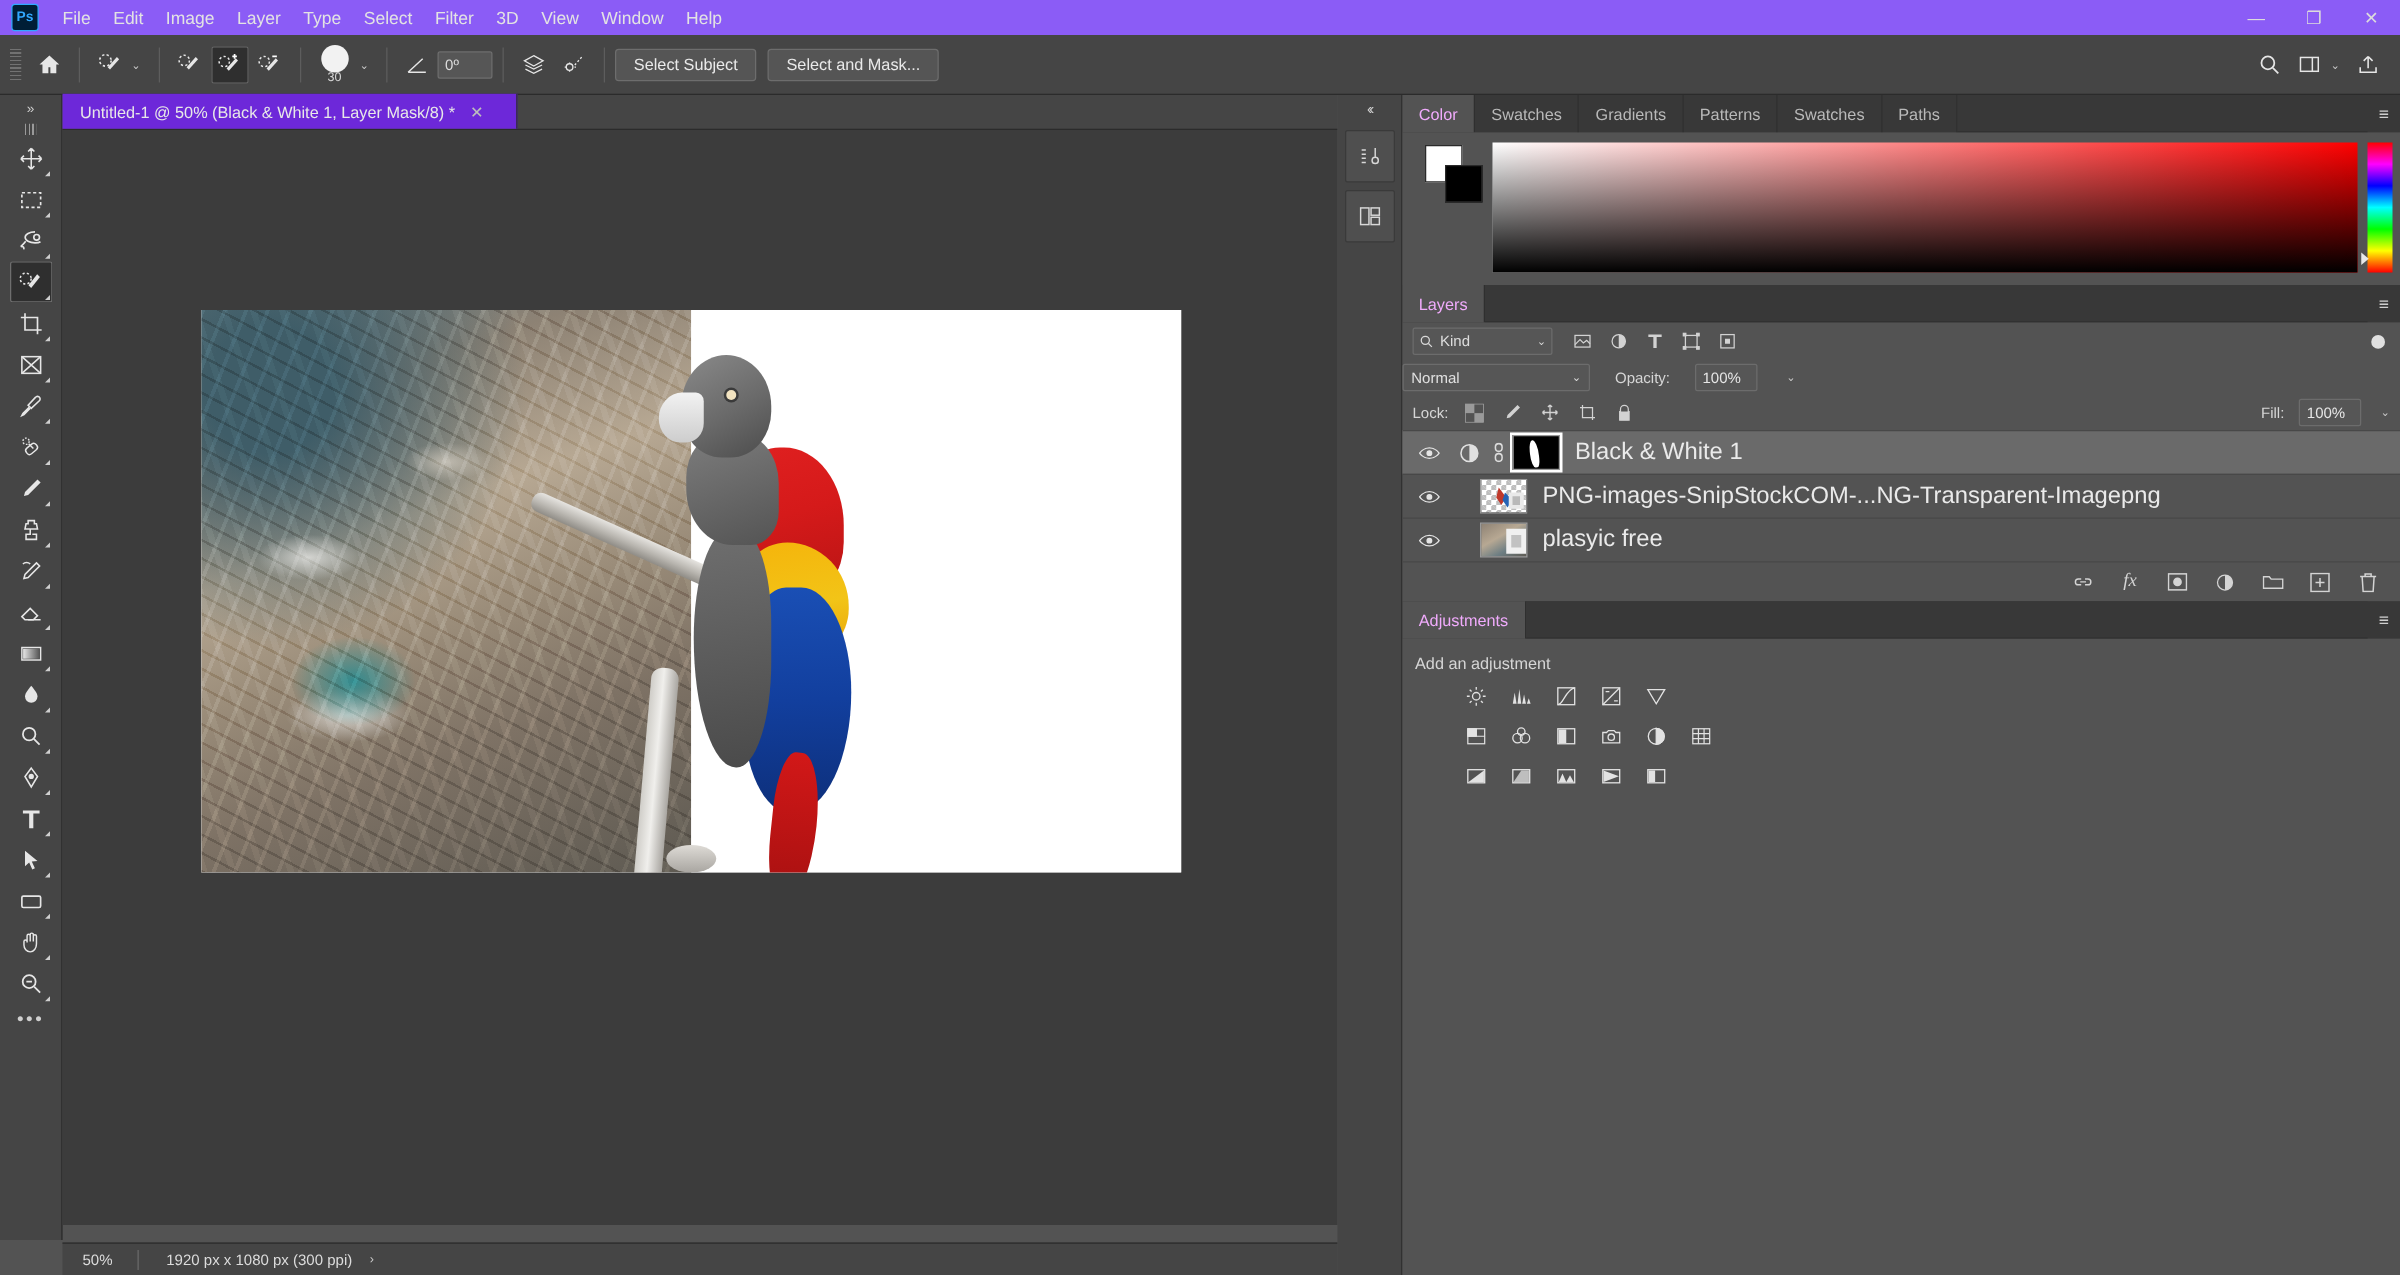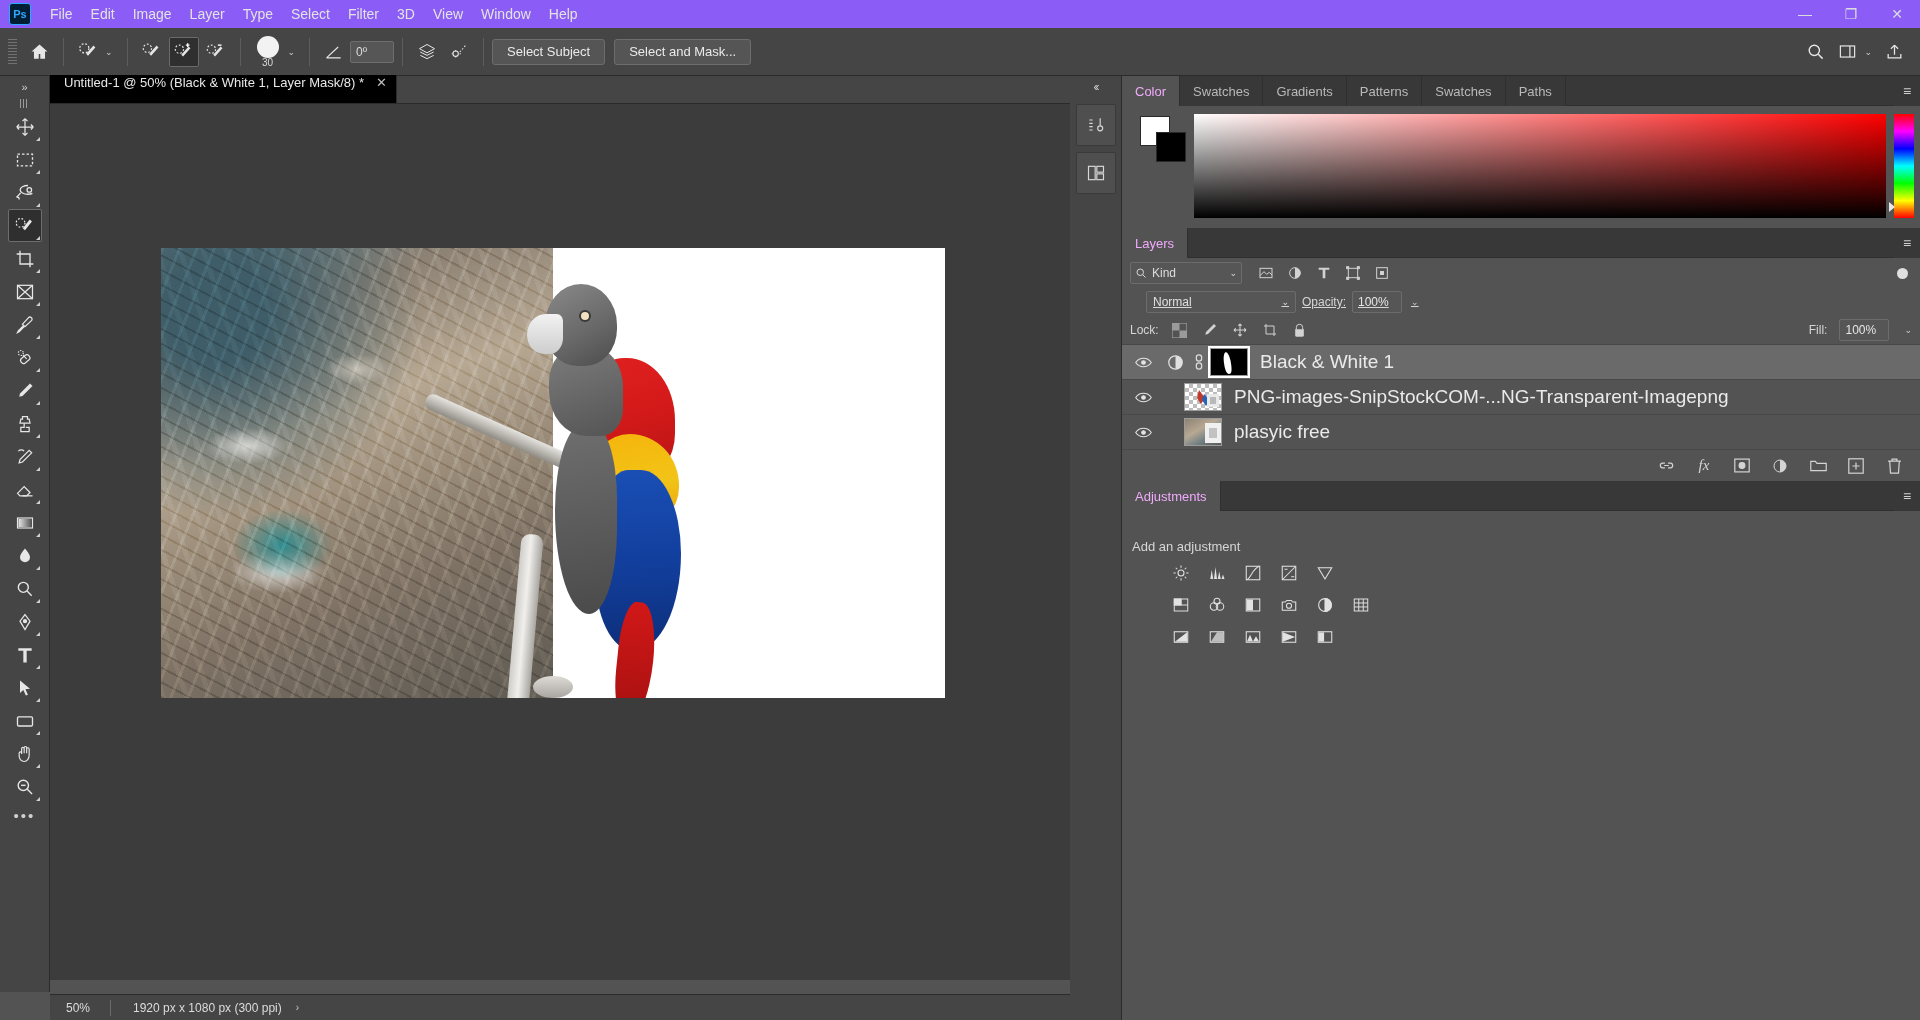--- a/index.html
+++ b/index.html
@@ -77,22 +77,22 @@
     border-left:4px solid transparent;border-bottom:4px solid #cfcfcf;}
   .tb-dots{color:#cfcfcf;font-size:15px;letter-spacing:2px;margin-top:4px;}
   .tb-expand{color:#cfcfcf;font-size:11px;margin:3px 0 2px;}
 
   
   .tabstrip {
     position:absolute;left:50px;top:76px;width:1020px;height:28px;
     background:#454545;border-bottom:1px solid #2b2b2b;display:flex;align-items:flex-end;
   }
   .doctab{
-    height:28px;background:#000000;border-right:1px solid #2b2b2b;
-    display:flex;align-items:flex-start;padding:0 9px 0 14px;font-size:13px;color:#e8e8e8;
+    height:28px;background:#6d28d9;border-right:1px solid #2b2b2b;
+    display:flex;align-items:center;padding:0 26px 0 14px;font-size:13px;color:#e8e8e8;
   }
   .doctab .close{margin-left:12px;color:#bdbdbd;font-size:13px;}
 
   
   .canvaswrap{
     position:absolute;left:50px;top:104px;width:1020px;bottom:40px;
     background:#3c3c3c;overflow:hidden;
   }
   .artboard{
     position:absolute;left:111px;top:144px;width:784px;height:450px;
@@ -230,21 +230,21 @@
   .lp-row{display:flex;align-items:center;height:30px;padding:0 8px;}
   .kind-select{
     width:112px;height:22px;background:#565656;border:1px solid #6c6c6c;border-radius:2px;
     display:flex;align-items:center;padding:0 4px;font-size:12px;color:#dcdcdc;
   }
   .kind-select .lbl{margin-left:5px;flex:1;}
   .filter-icons{display:flex;align-items:center;gap:9px;margin-left:14px;}
   .fi{width:20px;height:20px;display:flex;align-items:center;justify-content:center;color:#d2d2d2;}
   .toggle-dot{width:11px;height:11px;border-radius:50%;background:#e0e0e0;margin-left:auto;margin-right:4px;}
 
-  .blend-row{display:flex;align-items:center;height:28px;padding:0 24px;gap:6px;text-decoration:underline;}
+  .blend-row{display:flex;align-items:center;height:28px;padding:0 0;gap:20px;}
   .blend-select{
     width:150px;height:22px;background:#565656;border:1px solid #6c6c6c;border-radius:2px;
     display:flex;align-items:center;padding:0 6px;font-size:12px;color:#e0e0e0;justify-content:space-between;
   }
   .lbl-small{font-size:12px;color:#d6d6d6;}
   .num-field{
     width:50px;height:22px;background:#565656;border:1px solid #6c6c6c;border-radius:2px;
     display:flex;align-items:center;padding:0 5px;font-size:12px;color:#e6e6e6;
   }
   .num-caret{font-size:9px;color:#cfcfcf;margin-left:3px;}
@@ -271,21 +271,21 @@
   .thumb-mask{background:#000;}
   .thumb-mask .mshape{position:absolute;left:13px;top:3px;width:7px;height:22px;background:#fff;
     border-radius:40% 60% 30% 50%;transform:rotate(-6deg);}
   .layer-name{margin-left:12px;font-size:19px;color:#eaeaea;white-space:nowrap;overflow:hidden;}
   .lp-footer{height:32px;display:flex;align-items:center;justify-content:flex-end;gap:18px;
              padding-right:16px;border-top:1px solid #484848;}
   .fbtn{width:20px;height:20px;display:flex;align-items:center;justify-content:center;color:#d4d4d4;font-size:14px;}
 
   
   .adjpanel{background:#535353;flex:1;}
-  .adj-hint{padding:28px 0 8px 10px;font-size:13px;color:#d6d6d6;}
+  .adj-hint{padding:12px 0 8px 10px;font-size:13px;color:#d6d6d6;}
   .adj-grid{padding-left:48px;}
   .adj-line{display:flex;gap:14px;margin-bottom:10px;}
   .adj-btn{width:22px;height:22px;display:flex;align-items:center;justify-content:center;color:#e2e2e2;}
   svg{display:block;}
 </style>
 </head>
 <body>
 
 <div class="app">
 

